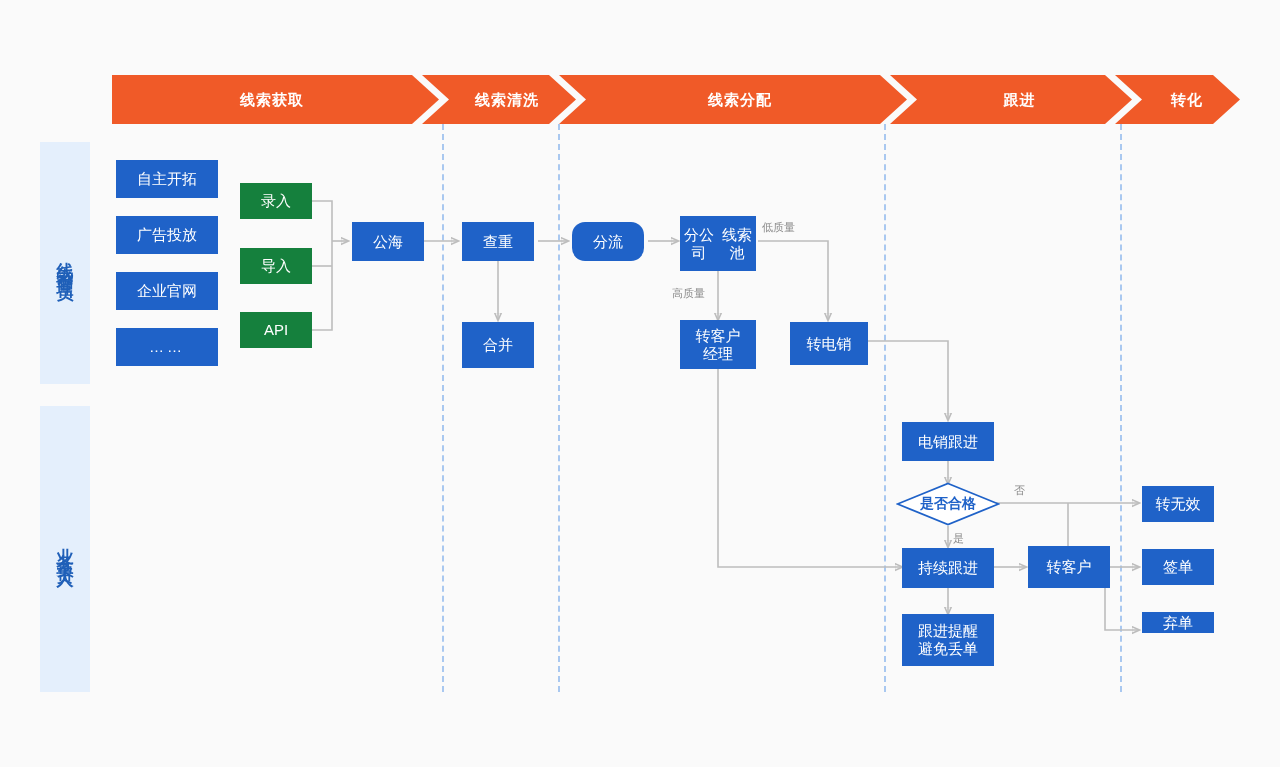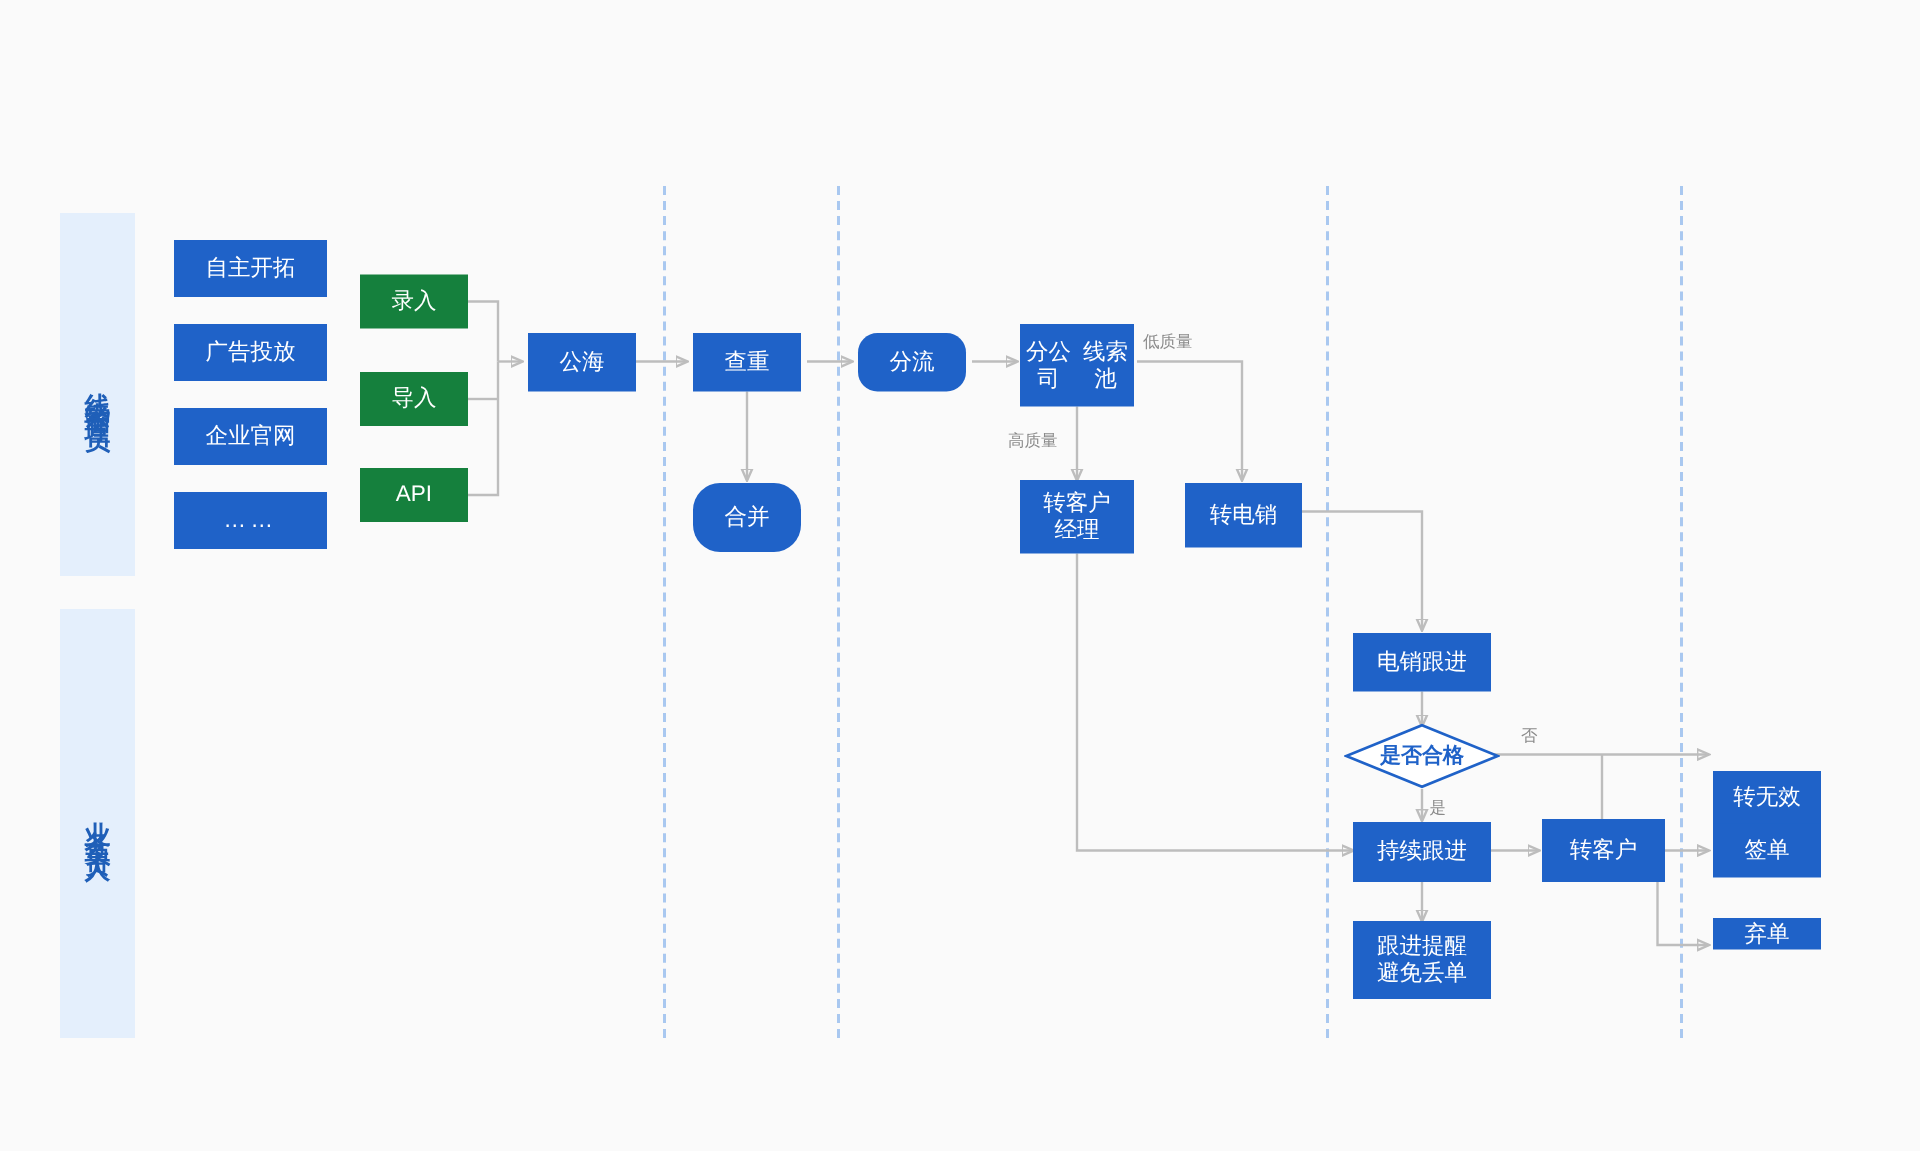--- a/index.html
+++ b/index.html
@@ -57,20 +57,39 @@
 
   
   #wires{position:absolute;left:0;top:0;width:1280px;height:767px;pointer-events:none;}
   #wires path,#wires line{stroke:#bdbdbd;stroke-width:1.6px;fill:none;}
 </style>
 </head>
 <body>
 
 <div id="stage">
 
+  <div class="banner">
+    <svg width="1128" height="49" viewBox="0 0 1128 49">
+
+      <path d="M0,0 L300,0 L327,24.5 L300,49 L0,49 Z" fill="#f05a28"></path>
+
+      <path d="M310,0 L437,0 L464,24.5 L437,49 L310,49 L337,24.5 Z" fill="#f05a28"></path>
+
+      <path d="M447,0 L768,0 L795,24.5 L768,49 L447,49 L474,24.5 Z" fill="#f05a28"></path>
+
+      <path d="M778,0 L993,0 L1020,24.5 L993,49 L778,49 L805,24.5 Z" fill="#f05a28"></path>
+
+      <path d="M1003,0 L1101,0 L1128,24.5 L1101,49 L1003,49 L1030,24.5 Z" fill="#f05a28"></path>
+    </svg>
+    <div class="banner-label" style="left:0px;width:320px;">线索获取</div>
+    <div class="banner-label" style="left:330px;width:130px;">线索清洗</div>
+    <div class="banner-label" style="left:468px;width:320px;">线索分配</div>
+    <div class="banner-label" style="left:800px;width:215px;">跟进</div>
+    <div class="banner-label" style="left:1025px;width:100px;">转化</div>
+  </div>
 
   <div class="sep" style="left:442px;"></div>
   <div class="sep" style="left:558px;"></div>
   <div class="sep" style="left:884px;"></div>
   <div class="sep" style="left:1120px;"></div>
 
   <div class="lane" style="top:142px;height:242px;">
     <span class="lane-text">线索管理员</span>
   </div>
   <div class="lane" style="top:406px;height:286px;">
@@ -126,21 +145,21 @@
   <div class="node blue" style="left:116px;top:216px;width:102px;height:38px;">广告投放</div>
   <div class="node blue" style="left:116px;top:272px;width:102px;height:38px;">企业官网</div>
   <div class="node blue" style="left:116px;top:328px;width:102px;height:38px;letter-spacing:3px;">……</div>
 
   <div class="node yellow" style="left:240px;top:183px;width:72px;height:36px;">录入</div>
   <div class="node yellow" style="left:240px;top:248px;width:72px;height:36px;">导入</div>
   <div class="node yellow" style="left:240px;top:312px;width:72px;height:36px;">API</div>
 
   <div class="node blue" style="left:352px;top:222px;width:72px;height:39px;">公海</div>
   <div class="node blue" style="left:462px;top:222px;width:72px;height:39px;">查重</div>
-  <div class="node blue" style="left:462px;top:322px;width:72px;height:46px;border-radius:18px;">合并</div>
+  <div class="node blue" style="left:462px;top:322px;width:72px;height:46px;">合并</div>
   <div class="node blue" style="left:572px;top:222px;width:72px;height:39px;border-radius:13px;">分流</div>
 
   <div class="node blue" style="left:680px;top:216px;width:76px;height:55px;flex-direction:row;">
     <span>分公司</span>
     <span>线索池</span>
   </div>
   <div class="node blue" style="left:680px;top:320px;width:76px;height:49px;flex-direction:column;">
     <span>转客户</span>
     <span>经理</span>
   </div>
@@ -163,17 +182,17 @@
 
   <div class="node blue" style="left:902px;top:548px;width:92px;height:40px;">持续跟进</div>
 
   <div class="node blue" style="left:902px;top:614px;width:92px;height:52px;flex-direction:column;">
     <span>跟进提醒</span>
     <span>避免丢单</span>
   </div>
 
   <div class="node blue" style="left:1028px;top:546px;width:82px;height:42px;">转客户</div>
 
-  <div class="node blue" style="left:1142px;top:486px;width:72px;height:36px;margin-top:28px;">转无效</div>
+  <div class="node blue" style="left:1142px;top:486px;width:72px;height:36px;">转无效</div>
   <div class="node blue" style="left:1142px;top:549px;width:72px;height:36px;">签单</div>
   <div class="node blue" style="left:1142px;top:612px;width:72px;height:21px;">弃单</div>
 
 </div>
 
 </body></html>

